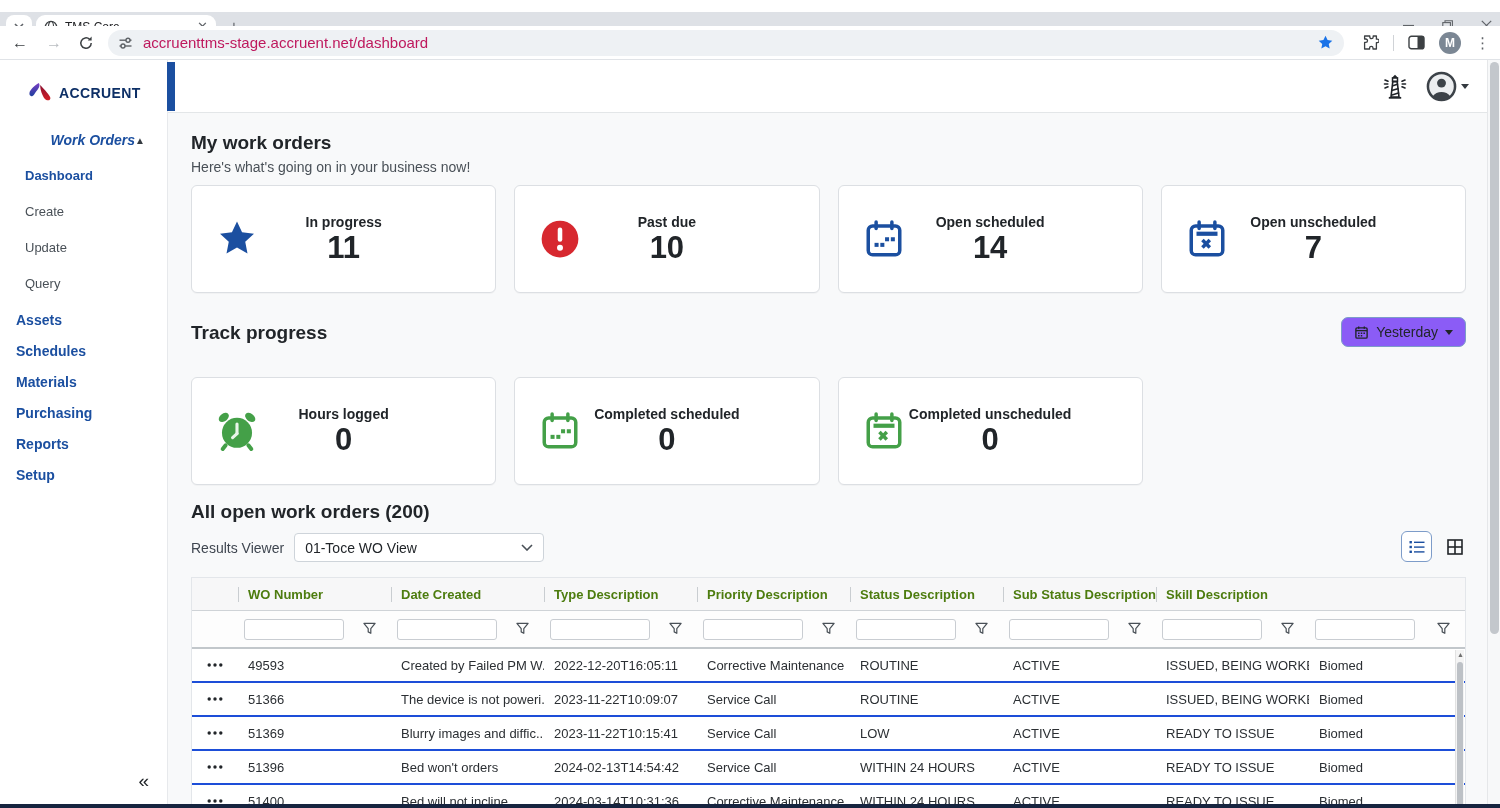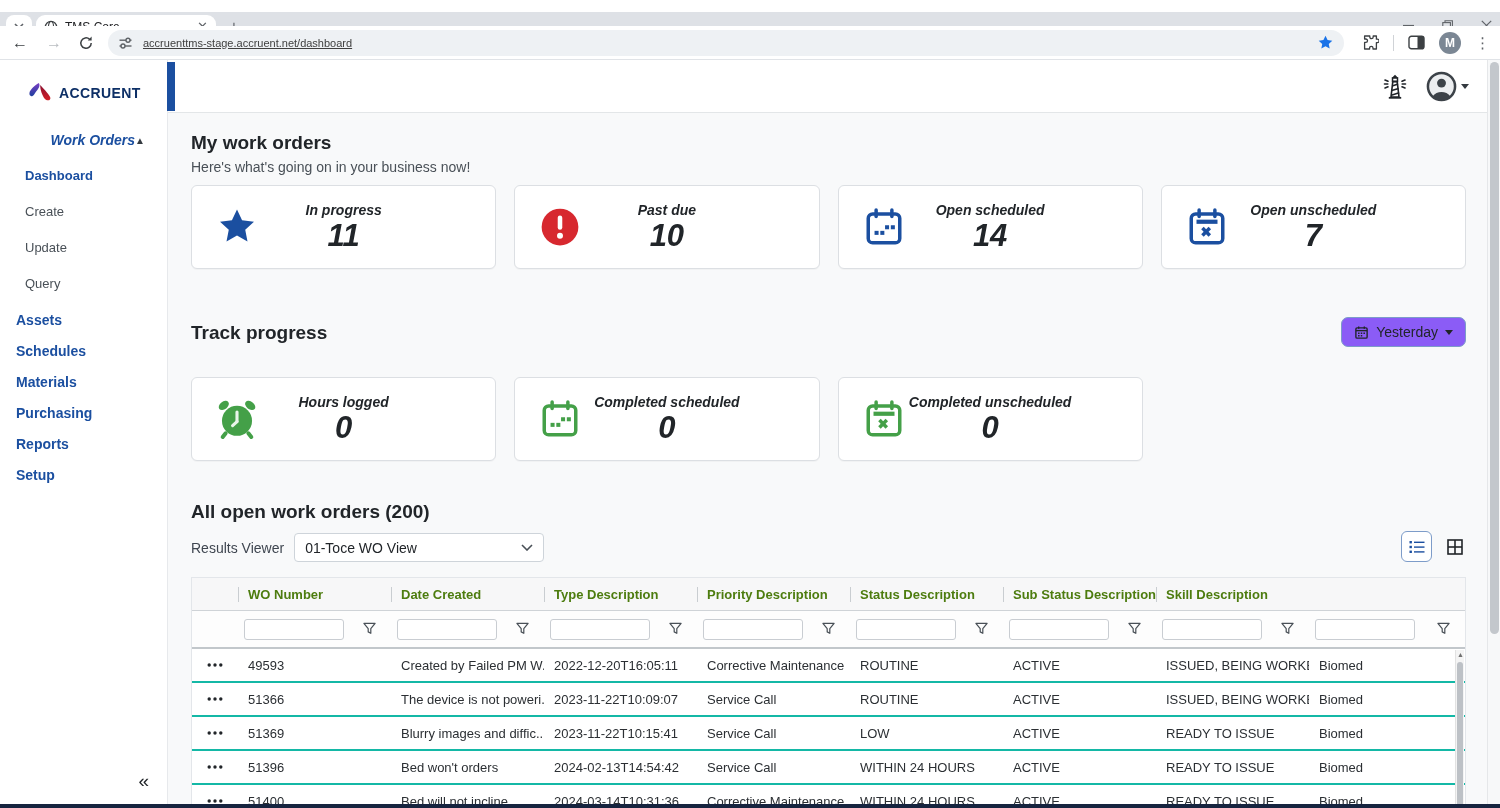--- a/index.html
+++ b/index.html
@@ -14,21 +14,21 @@
   .tab-title { font-size:12px; color:#202124; flex:1; white-space:nowrap; overflow:hidden; }
   .tab-close { color:#5f6368; font-size:13px; line-height:1; cursor:default; }
   .new-tab { position:absolute; left:224px; top:5px; width:20px; height:20px; color:#5f6368; font-size:16px; display:flex; align-items:center; justify-content:center; }
   .win-controls { position:absolute; right:8px; top:0; height:26px; display:flex; align-items:center; gap:28px; color:#5f6368; }
   .win-controls svg { display:block; }
 
   .toolbar { position:absolute; left:0; top:26px; width:1500px; height:34px; background:#fff; border-bottom:1px solid #e0e3e7; display:flex; align-items:center; padding:0 10px; gap:14px; }
   .nav-btn { font-size:16px; color:#3c4043; width:20px; text-align:center; }
   .nav-btn.disabled { color:#b8bcc0; }
   .omnibox { height:26px; background:#eef1f4; border-radius:13px; flex:1; max-width:1262px; display:flex; align-items:center; padding:0 10px; gap:10px; }
-  .omnibox .url { font-size:11px; color:#404040; flex:1;text-decoration:underline; }
+  .omnibox .url { font-size:15px; color:#be185d; flex:1; }
   .toolbar-right { display:flex; align-items:center; gap:14px; margin-left:4px; }
   .tb-divider { width:1px; height:16px; background:#d0d3d7; }
   .chrome-avatar { width:22px; height:22px; border-radius:50%; background:#7b8794; color:#fff; font-size:12px; font-weight:bold; display:flex; align-items:center; justify-content:center; }
   .kebab { color:#5f6368; font-size:15px; letter-spacing:0; }
 
   
   .sidebar { position:absolute; left:0; top:60px; width:168px; height:744px; background:#fff; border-right:1px solid #e7e9ec; }
   .brand { display:flex; align-items:center; gap:7px; padding:22px 0 0 28px; }
   .brand-text { font-size:14px; font-weight:bold; letter-spacing:.4px; color:#0d2f66; }
   .nav { padding:28px 0 0 16px; }
@@ -48,21 +48,21 @@
   .avatar-menu { display:flex; align-items:center; gap:4px; }
   .caret-down { width:0; height:0; border-left:4px solid transparent; border-right:4px solid transparent; border-top:5px solid #343a40; }
 
   
   .content { position:absolute; left:168px; top:113px; width:1319px; height:695px; background:#f8f9fa; overflow:hidden; }
   .section-title { position:absolute; left:23px; font-size:19px; font-weight:bold; color:#212529; }
   .subtitle { position:absolute; left:23px; top:46px; font-size:14px; color:#495057; }
 
   .cards { position:absolute; left:23px; right:21px; display:grid; grid-template-columns:repeat(4, 1fr); gap:18px; }
   .cards.row2 { grid-template-columns:repeat(4, 1fr); }
-  .card { position:relative; height:84px; background:#fff; border:1px solid #dcdfe3; border-radius:6px; box-shadow:0 1px 1px rgba(0,0,0,.03);font-style:italic; }
+  .card { position:relative; height:108px; background:#fff; border:1px solid #dcdfe3; border-radius:6px; box-shadow:0 1px 1px rgba(0,0,0,.03); }
   .card-icon { position:absolute; left:22px; top:50%; transform:translateY(-50%); width:46px; height:46px; display:flex; align-items:center; justify-content:center; }
   .card-body { position:absolute; left:0; right:0; top:0; bottom:0; display:flex; flex-direction:column; align-items:center; justify-content:center; gap:2px; }
   .card-label { font-size:14px; font-weight:600; color:#212529; }
   .card-value { font-size:31px; font-weight:600; color:#212529; line-height:1.05; }
 
   .period-btn { position:absolute; right:21px; top:204px; height:30px; padding:0 12px; background:#8b5cf6; border:1px solid #7d9cc9; border-radius:7px; display:flex; align-items:center; gap:7px; font-size:14px; color:#212529; cursor:pointer; }
   .period-btn .caret-down { border-top-color:#212529; }
 
   .results-row { position:absolute; left:23px; top:420px; display:flex; align-items:center; gap:10px; }
   .results-label { font-size:14px; color:#3f4650; }
@@ -74,21 +74,21 @@
 
   
   .table { position:absolute; left:23px; right:21px; top:464px; height:600px; background:#fff; border:1px solid #e3e6ea; }
   .cols { display:grid; grid-template-columns:46px repeat(7,153px) minmax(0,1fr); }
   .thead { height:33px; background:#f7f7f8; border-bottom:1px solid #cfd3d7; }
   .th { display:flex; align-items:center; padding-left:10px; font-size:13px; font-weight:bold; color:#4d7c0f; position:relative; white-space:nowrap; overflow:hidden; }
   .th:not(:first-child)::before { content:""; position:absolute; left:0; top:9px; height:15px; width:1px; background:#c9cdd1; }
   .filter-row { height:38px; background:#fdfdfd; border-bottom:2px solid #c2c7cb; align-items:center; }
   .filter-cell { display:flex; align-items:center; justify-content:space-between; padding:0 14px 0 6px; }
   .filter-input { width:100px; height:21px; border:1px solid #c9cdd2; border-radius:3px; background:#fff; font-size:12px; padding:0 4px; outline:none; }
-  .tr { height:34px; background:#fff; border-bottom:2px solid #14b8a6; align-items:center; }
+  .tr { height:34px; background:#fff; border-bottom:2px solid #1d4ed8; align-items:center; }
   .td { font-size:13px; color:#2b2f33; padding-left:10px; white-space:nowrap; overflow:hidden; display:flex; align-items:center; height:100%; }
   .td.kebab-cell { justify-content:center; padding-left:0; cursor:pointer; }
   .tbl-scrollbar { position:absolute; right:1px; top:72px; bottom:1px; width:9px; background:#f4f4f4; border-left:1px solid #e2e2e2; }
   .tbl-scrollbar .arrow { position:absolute; top:1px; left:1px; font-size:7px; color:#707070; }
   .tbl-scrollbar .thumb { position:absolute; top:12px; left:1px; width:6px; bottom:4px; background:#bdc1c6; border-radius:3px; }
 
   
   .page-scrollbar { position:absolute; right:0; top:60px; width:13px; height:748px; background:#f7f8f9; border-left:1px solid #e5e7e9; }
   .page-scrollbar .thumb { position:absolute; top:2px; left:2px; width:9px; height:572px; background:#c3c7cc; border-radius:5px; }
   .bottom-edge { position:absolute; left:0; bottom:0; width:1500px; height:4px; background:#16243f; z-index:50; }

